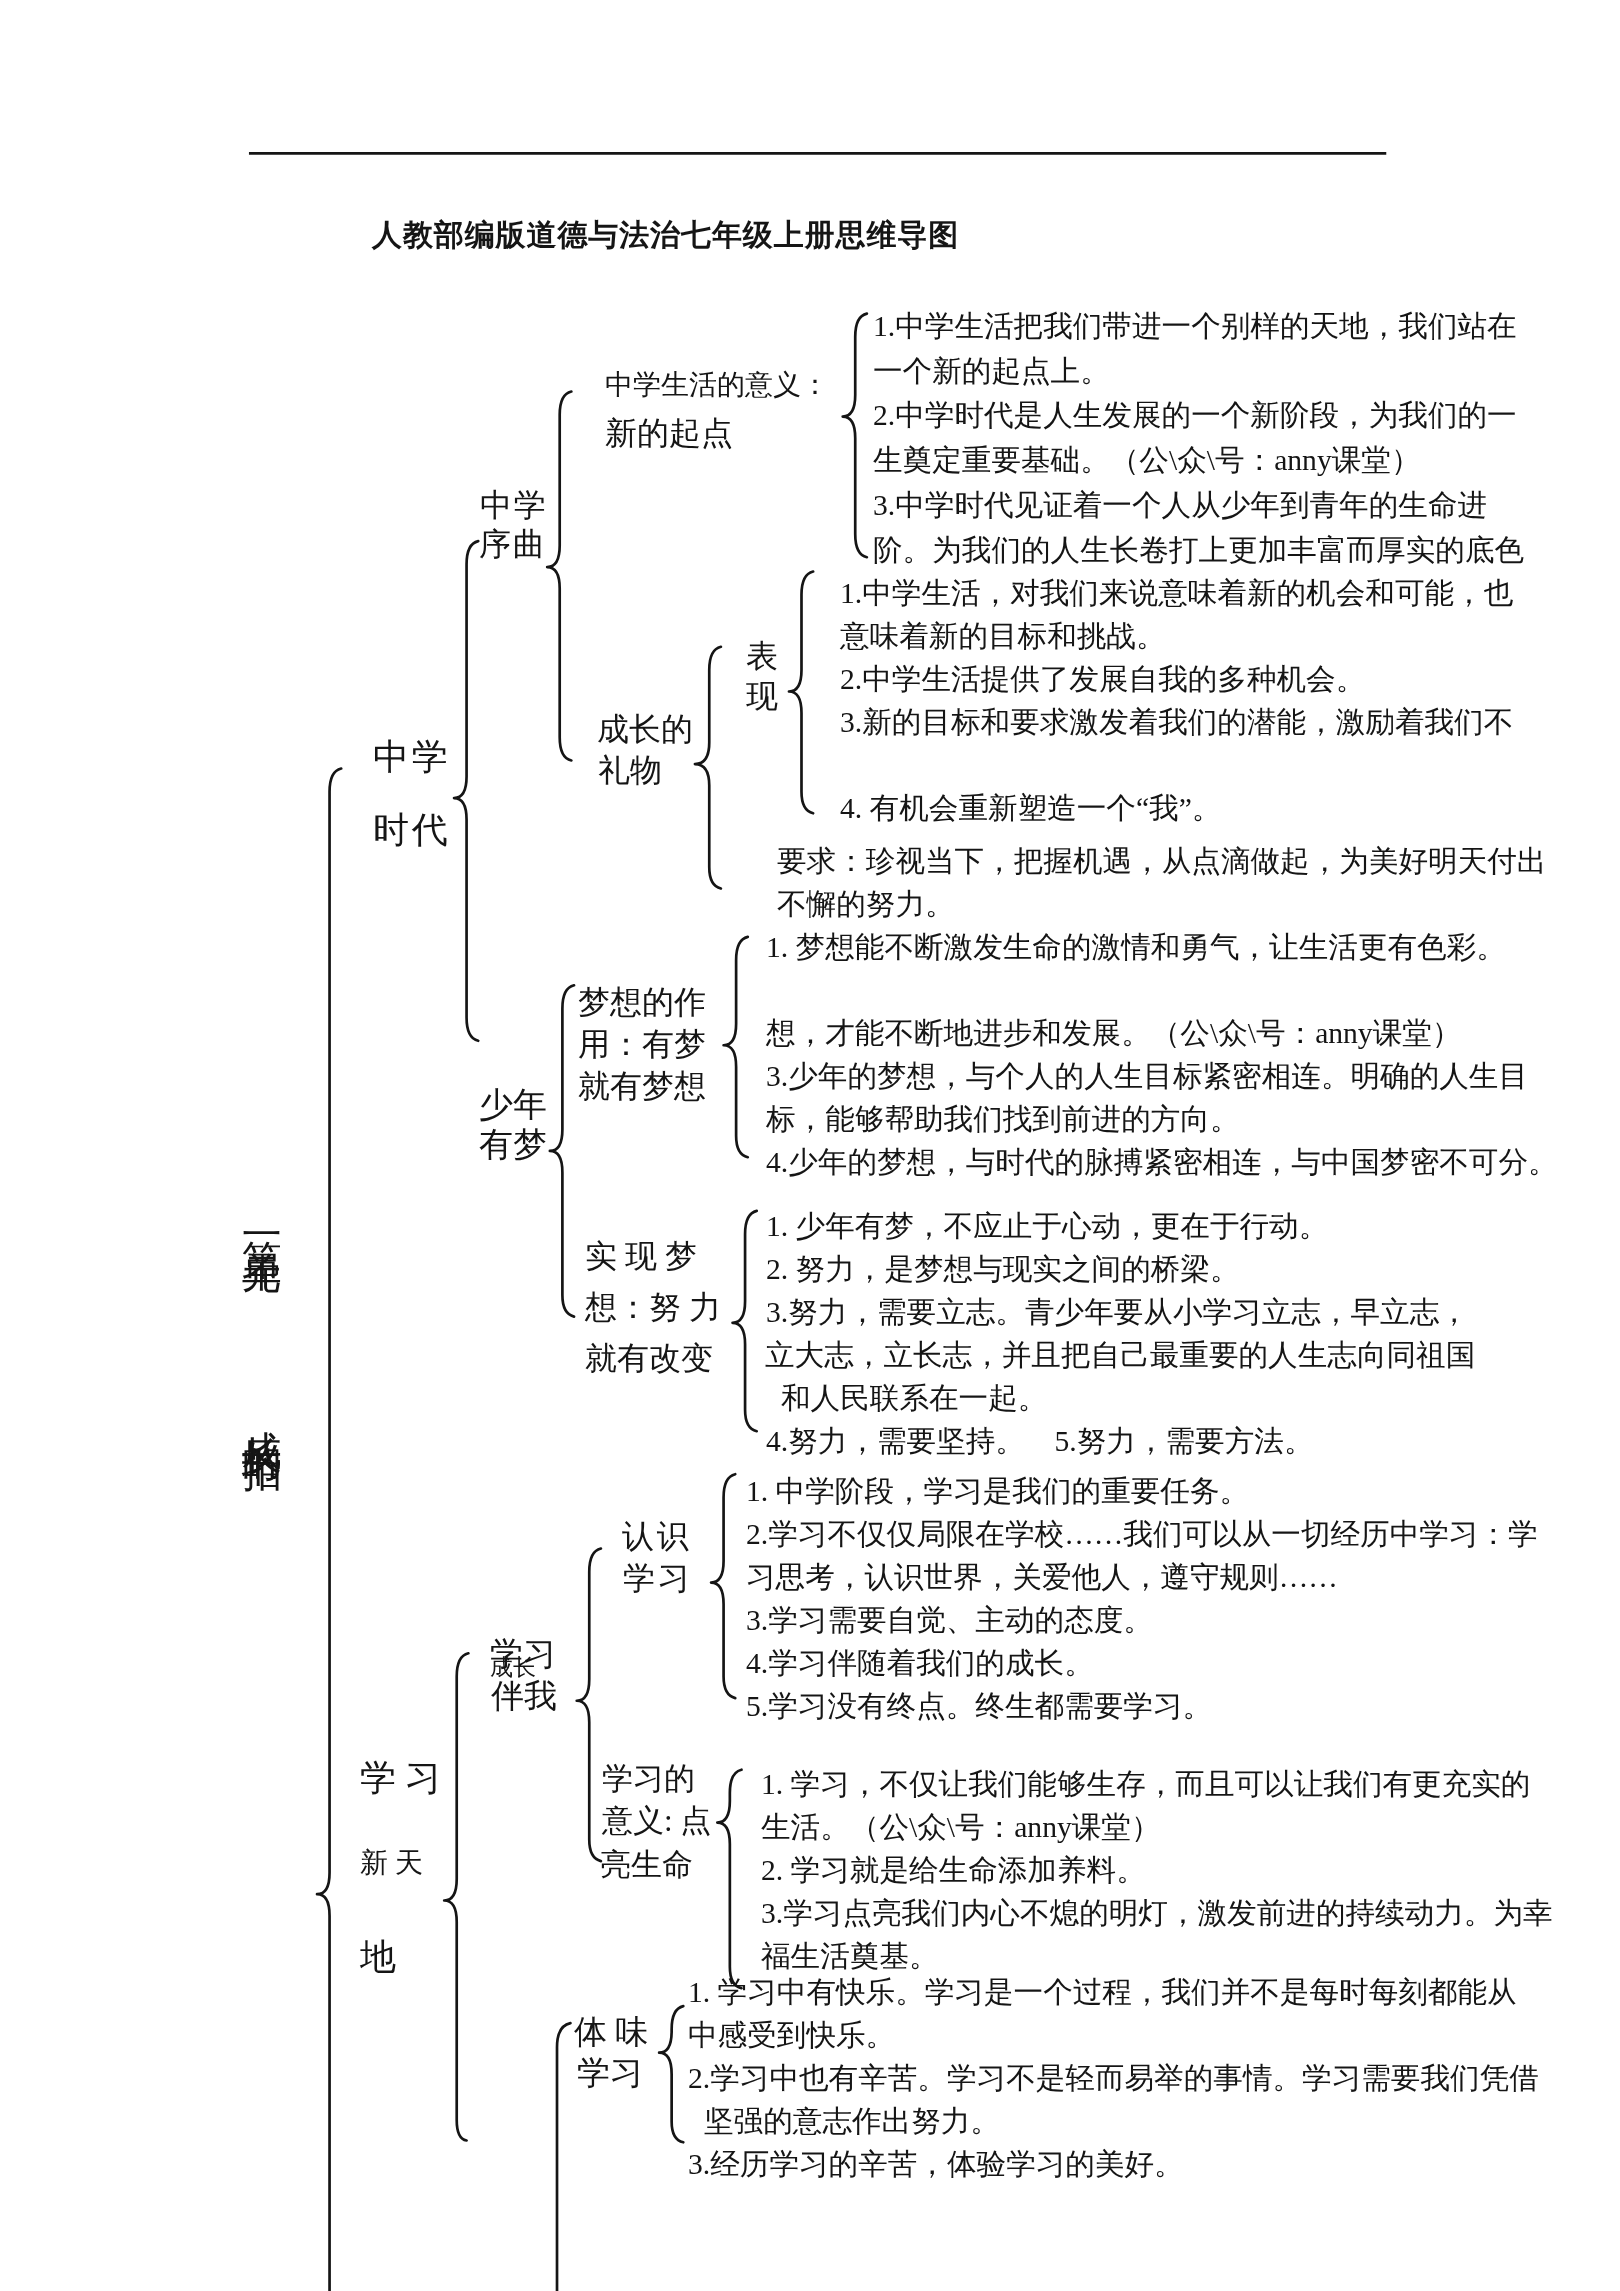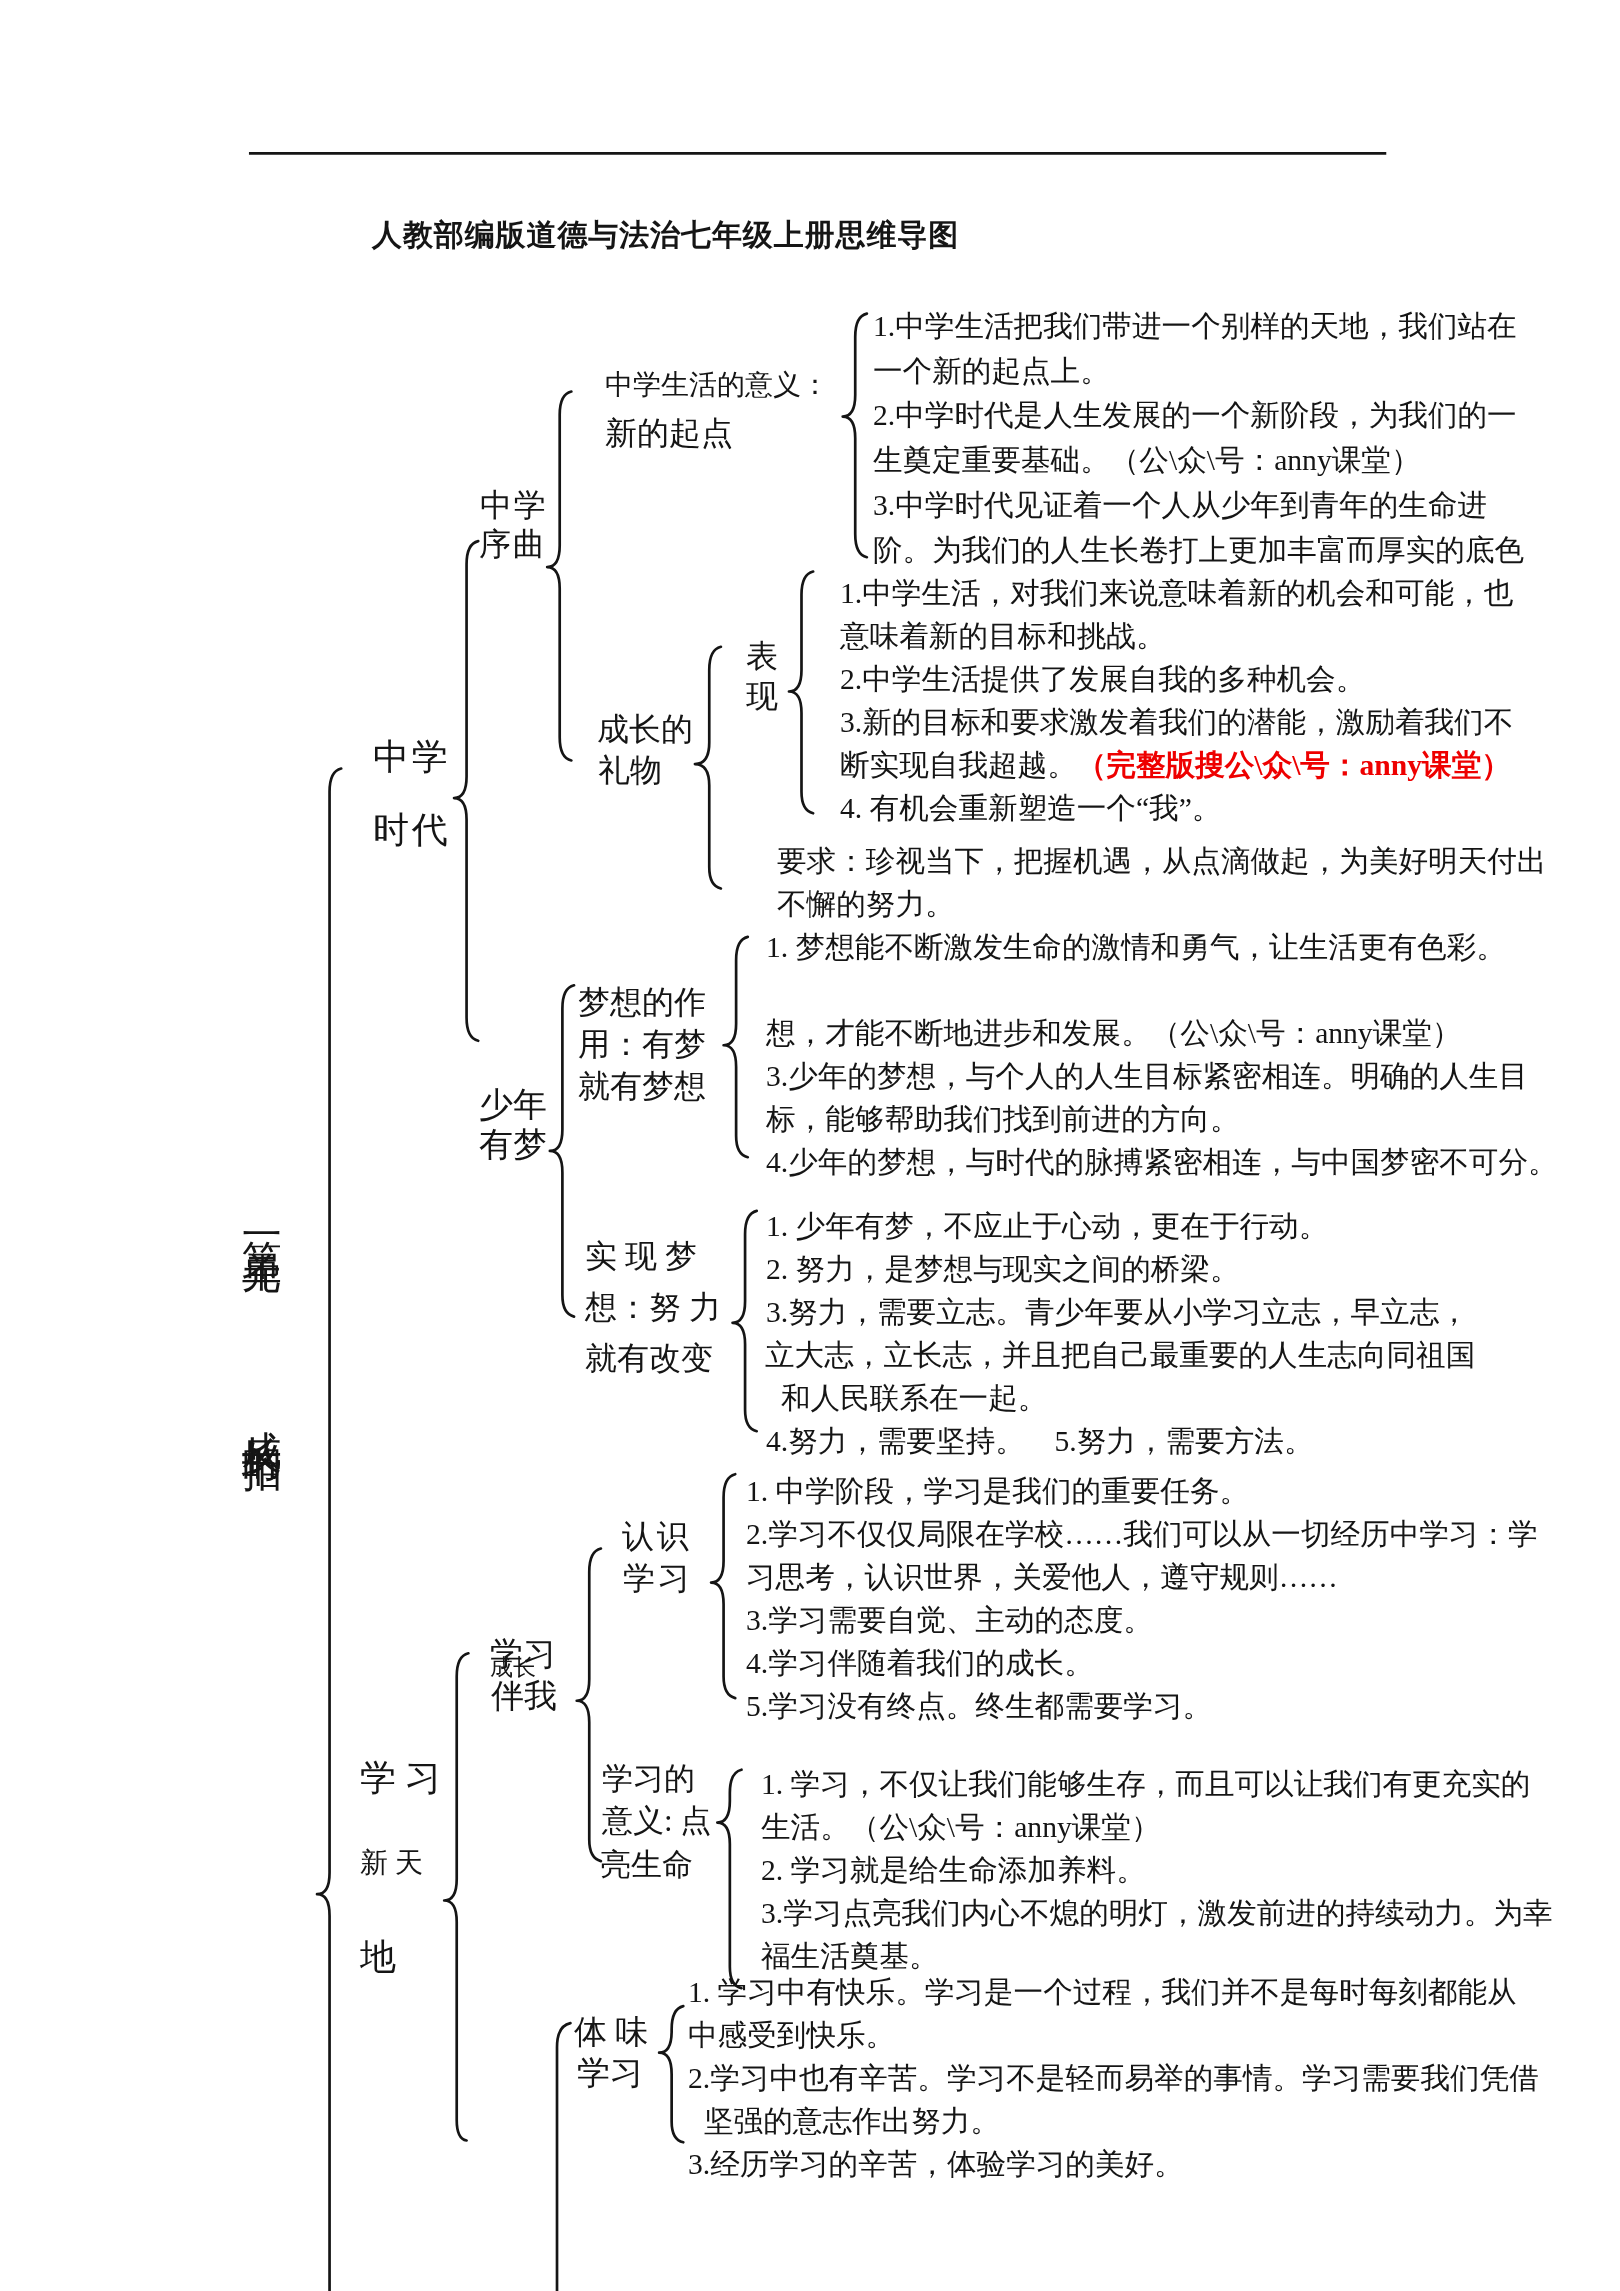--- a/index.html
+++ b/index.html
@@ -117,21 +117,20 @@
   <div class="t item" style="left:873px;top:356px">一个新的起点上。</div>
   <div class="t item" style="left:873px;top:400px">2.中学时代是人生发展的一个新阶段，为我们的一</div>
   <div class="t item" style="left:873px;top:445px">生奠定重要基础。（公\众\号：anny课堂）</div>
   <div class="t item" style="left:873px;top:490px">3.中学时代见证着一个人从少年到青年的生命进</div>
   <div class="t item" style="left:873px;top:535px">阶。为我们的人生长卷打上更加丰富而厚实的底色</div>
 
   <div class="t item" style="left:840px;top:578px">1.中学生活，对我们来说意味着新的机会和可能，也</div>
   <div class="t item" style="left:840px;top:621px">意味着新的目标和挑战。</div>
   <div class="t item" style="left:840px;top:664px">2.中学生活提供了发展自我的多种机会。</div>
   <div class="t item" style="left:840px;top:707px">3.新的目标和要求激发着我们的潜能，激励着我们不</div>
-  <div class="t item" style="left:840px;top:750px"><span>断实现自我超越。</span><span class="red">（完整版搜公\众\号：anny课堂）</span></div>
   <div class="t item" style="left:840px;top:793px">4. 有机会重新塑造一个“我”。</div>
 
   <div class="t item" style="left:777px;top:846px">要求：珍视当下，把握机遇，从点滴做起，为美好明天付出</div>
   <div class="t item" style="left:777px;top:889px">不懈的努力。</div>
 
   <div class="t item" style="left:766px;top:932px">1. 梦想能不断激发生命的激情和勇气，让生活更有色彩。</div>
   <div class="t item" style="left:766px;top:1018px">想，才能不断地进步和发展。（公\众\号：anny课堂）</div>
   <div class="t item" style="left:766px;top:1061px">3.少年的梦想，与个人的人生目标紧密相连。明确的人生目</div>
   <div class="t item" style="left:766px;top:1104px">标，能够帮助我们找到前进的方向。</div>
   <div class="t item" style="left:766px;top:1147px">4.少年的梦想，与时代的脉搏紧密相连，与中国梦密不可分。</div>

